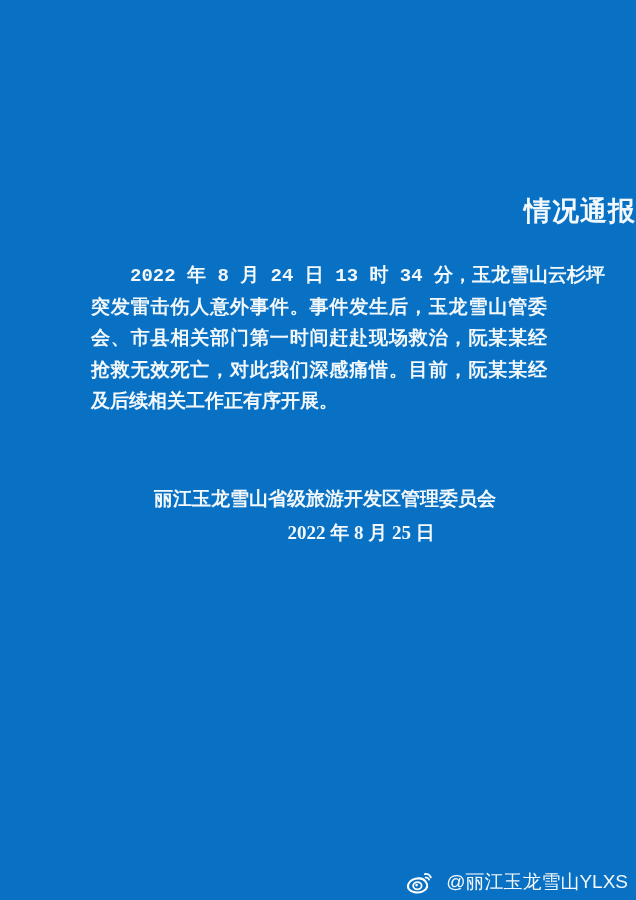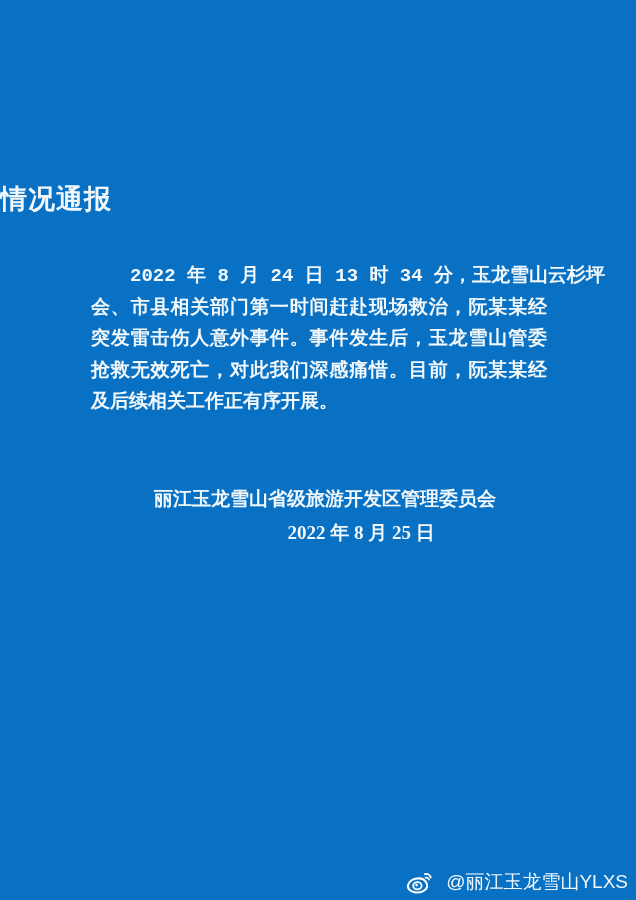--- a/index.html
+++ b/index.html
@@ -13,25 +13,25 @@
     height: 900px;
     margin: 0 auto;
     background: #0971c3;
     color: #ffffff;
     overflow: hidden;
     font-family: "Liberation Serif", "DejaVu Serif", serif;
     font-weight: bold;
   }
   .title {
     position: absolute;
-    top: 181px;
+    top: 193px;
     left: 0;
     width: 100%;
     margin: 0;
-    text-align: left;
+    text-align: right;
     font-size: 27px;
     letter-spacing: 1px;
     font-weight: bold;
     color: #f2f8fc;
   }
   .body-block {
     position: absolute;
     top: 261px;
     left: 91px;
     width: 456px;
@@ -94,22 +94,22 @@
 </style>
 </head>
 <body>
 
 <div class="canvas">
 
   <h1 class="title">情况通报</h1>
 
   <div class="body-block">
     <div class="para-line first">2022 年 8 月 24 日 13 时 34 分，玉龙雪山云杉坪</div>
+    <div class="para-line">突发雷击伤人意外事件。事件发生后，玉龙雪山管委</div>
     <div class="para-line">会、市县相关部门第一时间赶赴现场救治，阮某某经</div>
-    <div class="para-line">突发雷击伤人意外事件。事件发生后，玉龙雪山管委</div>
     <div class="para-line">抢救无效死亡，对此我们深感痛惜。目前，阮某某经</div>
     <div class="para-line last">及后续相关工作正有序开展。</div>
   </div>
 
   <div class="signature">丽江玉龙雪山省级旅游开发区管理委员会</div>
 
   <div class="date">2022 年 8 月 25 日</div>
 
   <div class="watermark">
     <span class="wb-icon">

